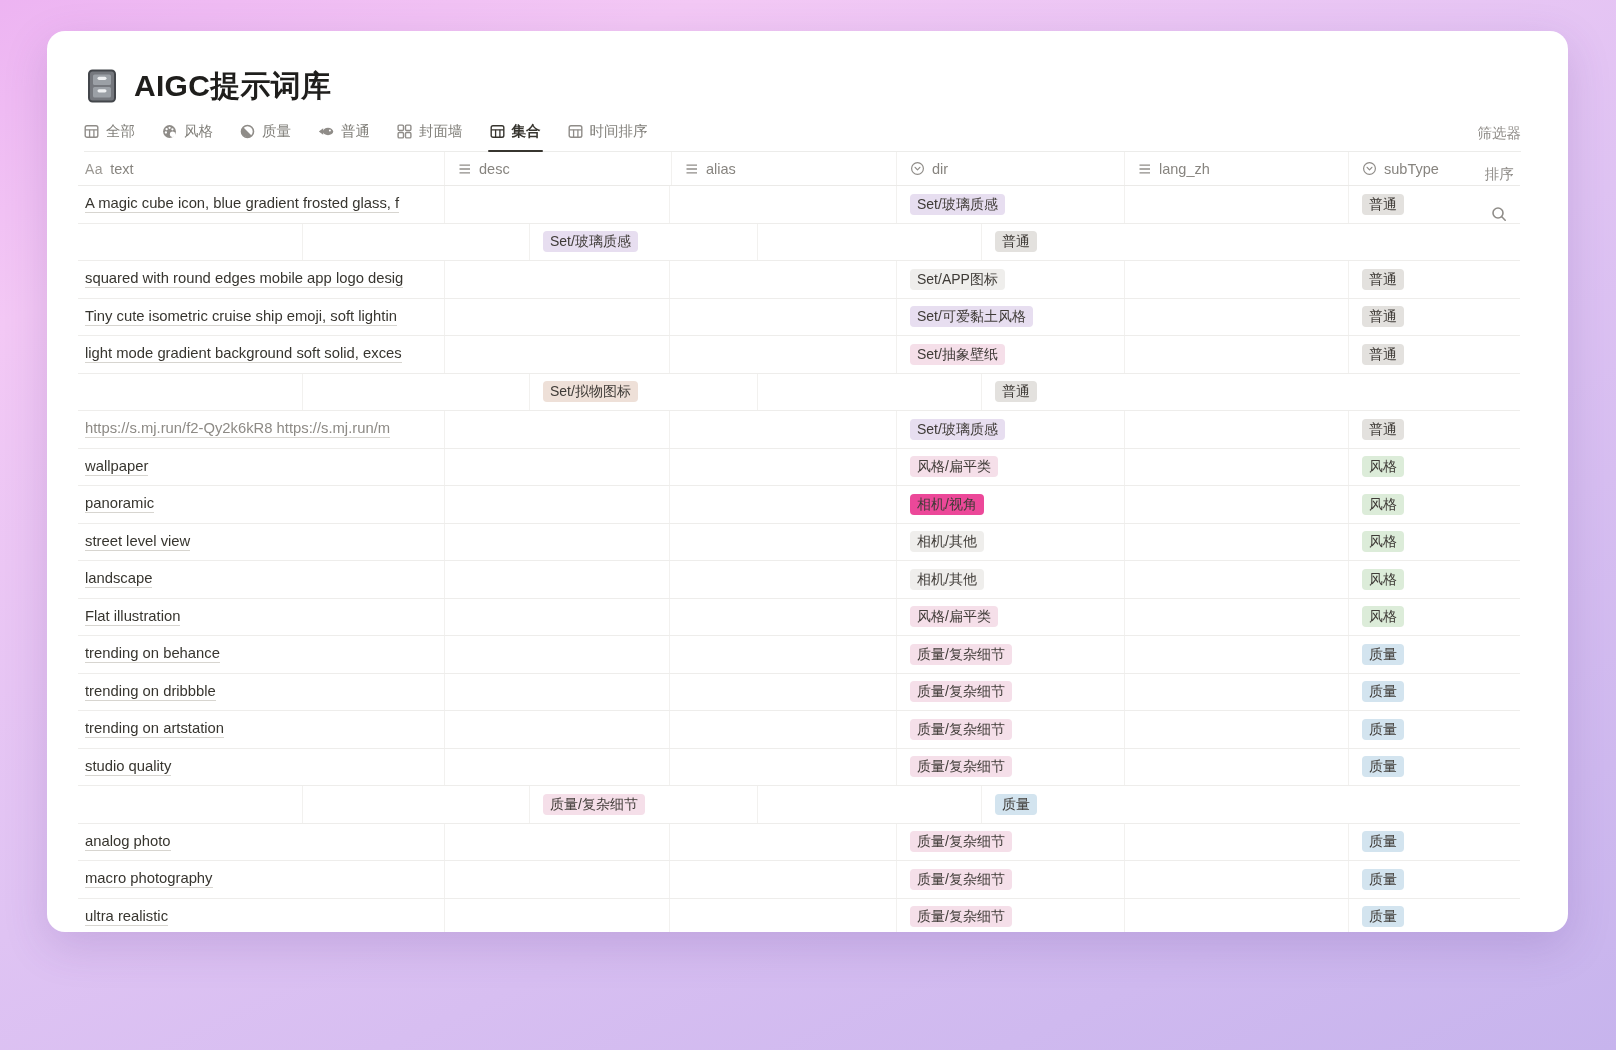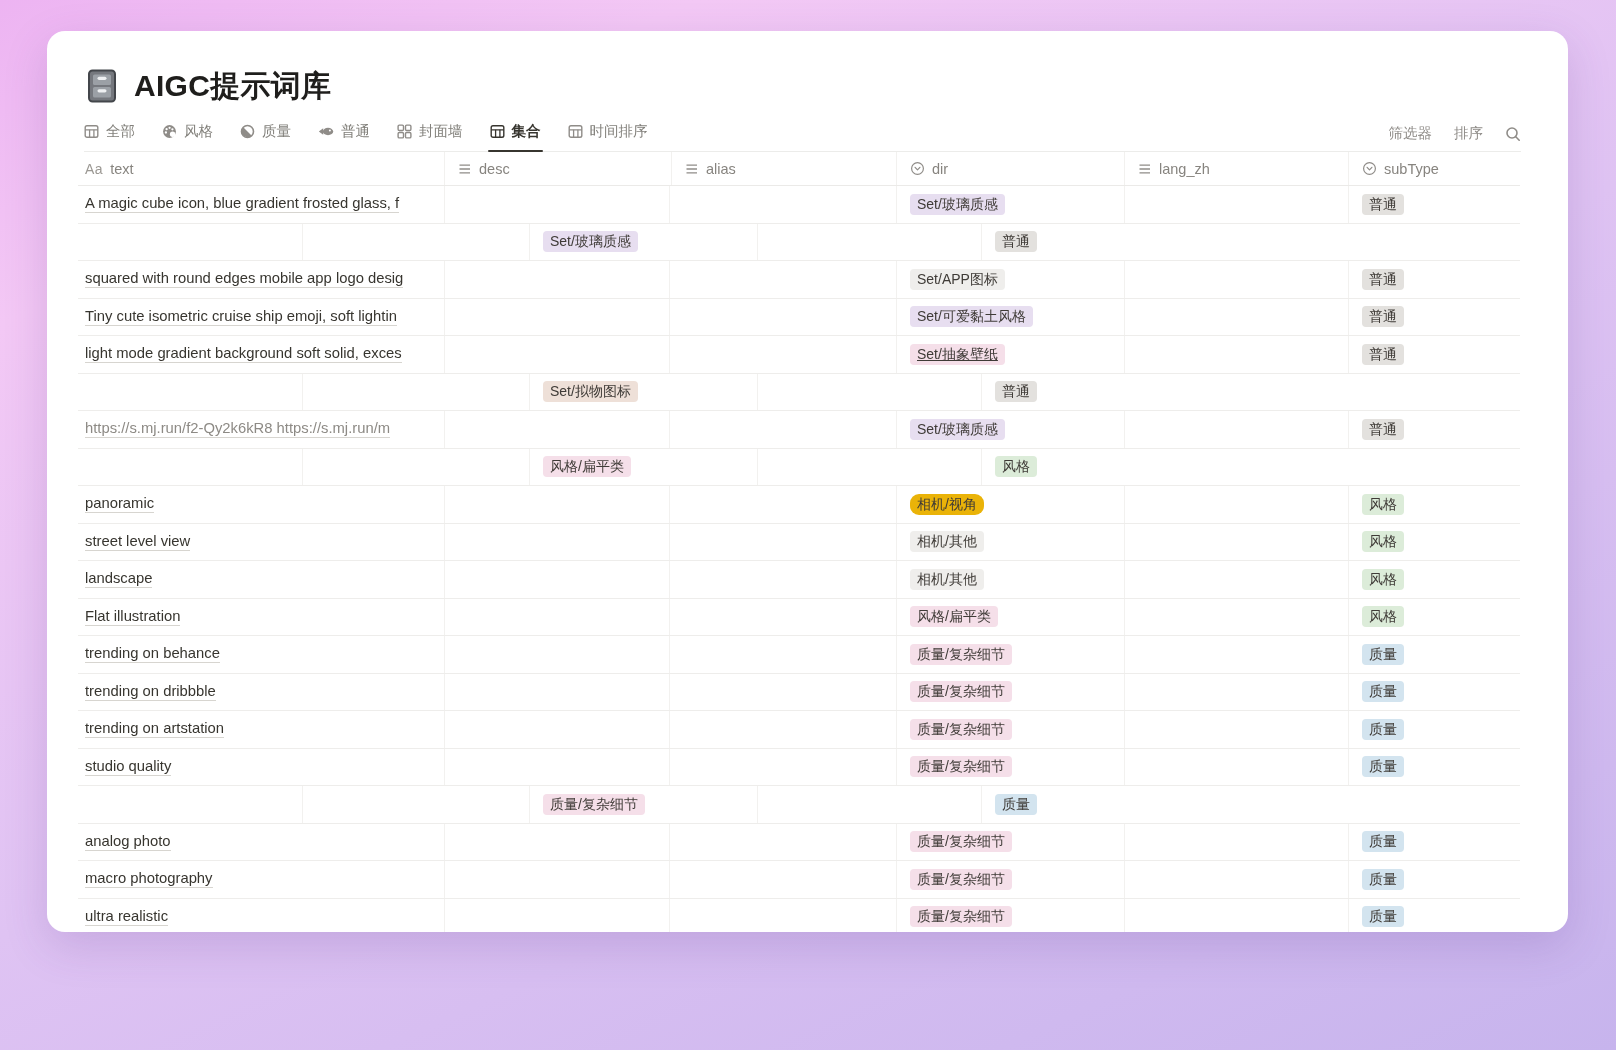--- a/index.html
+++ b/index.html
@@ -20,21 +20,21 @@
   .title-row h1 { font-size:30px; font-weight:700; color:#1f1e1c; letter-spacing:.3px; }
   
   .tabbar-wrap { position:relative; margin:14px 47px 0 37px; border-bottom:1px solid #ececea; }
   .tabbar { display:flex; align-items:center; gap:27px; }
   .tab { display:flex; align-items:center; gap:7px; padding-bottom:10px; position:relative;
          font-size:14.5px; color:#82807b; cursor:pointer; white-space:nowrap;font-family:Liberation Serif, serif; }
   .tab.active { color:#37352f; font-weight:700; }
   .tab.active::after { content:""; position:absolute; left:-2px; right:-2px; bottom:-1px; height:2.5px; background:#37352f; border-radius:1px; }
   .tab svg { display:block; }
   .controls { position:absolute; right:0; top:2px; display:flex; align-items:center; gap:22px;
-              font-size:14.5px; color:#8f8c88; }
+              font-size:14.5px; color:#8f8c88;flex-direction:column; }
   .controls .ctl { cursor:pointer; display:flex; align-items:center; }
   
   .table { margin-left:31px; width:1442px; }
   .thead { display:flex; height:34px; align-items:center; border-bottom:1px solid #ebeae8; color:#87847f; font-size:14.5px; }
   .th { display:flex; align-items:center; gap:7px; height:100%; padding:0 10px 0 13px; border-right:1px solid #f2f1ef; }
   .th:first-child { padding-left:7px; }
   .th:last-child { border-right:none; }
   .th .aa { font-size:14px; color:#9b9893; letter-spacing:.5px; }
   .row { display:flex; height:37.5px; align-items:center; border-bottom:1px solid #eeedeb; }
   .cell { height:100%; display:flex; align-items:center; overflow:hidden; padding:0 10px 0 13px; border-right:1px solid #f2f1ef; }
@@ -298,21 +298,21 @@
     <div class="cell c-text">
             <span class="cell-text">light mode gradient background soft solid, exces</span>
           </div>
     <div class="cell c-alias">
             <span></span>
           </div>
     <div class="cell c-desc">
             <span></span>
           </div>
     <div class="cell c-dir">
-            <span class="tag" style="background: rgb(245, 223, 233); text-decoration: underline;">Set/抽象壁纸</span>
+            <span class="tag" style="background: rgb(245, 223, 233);">Set/抽象壁纸</span>
           </div>
     <div class="cell c-lang">
             <span class="cell-zh"></span>
           </div>
     <div class="cell c-subtype">
             <span class="tag" style="background: rgb(227, 225, 222);">普通</span>
           </div>
   </div>
 
   <div class="row">
@@ -348,20 +348,23 @@
           </div>
     <div class="cell c-lang">
             <span class="cell-zh"></span>
           </div>
     <div class="cell c-subtype">
             <span class="tag" style="background: rgb(227, 225, 222);">普通</span>
           </div>
   </div>
 
   <div class="row">
+    <div class="cell c-text">
+            <span class="cell-text">wallpaper</span>
+          </div>
     <div class="cell c-alias">
             <span></span>
           </div>
     <div class="cell c-desc">
             <span></span>
           </div>
     <div class="cell c-dir">
             <span class="tag" style="background: rgb(245, 223, 233);">风格/扁平类</span>
           </div>
     <div class="cell c-lang">
@@ -376,21 +379,21 @@
     <div class="cell c-text">
             <span class="cell-text">panoramic</span>
           </div>
     <div class="cell c-alias">
             <span></span>
           </div>
     <div class="cell c-desc">
             <span></span>
           </div>
     <div class="cell c-dir">
-            <span class="tag" style="background: #eab308; border-radius: 9px;">相机/视角</span>
+            <span class="tag" style="background: #ec4899;">相机/视角</span>
           </div>
     <div class="cell c-lang">
             <span class="cell-zh"></span>
           </div>
     <div class="cell c-subtype">
             <span class="tag" style="background: rgb(220, 236, 217);">风格</span>
           </div>
   </div>
 
   <div class="row">

